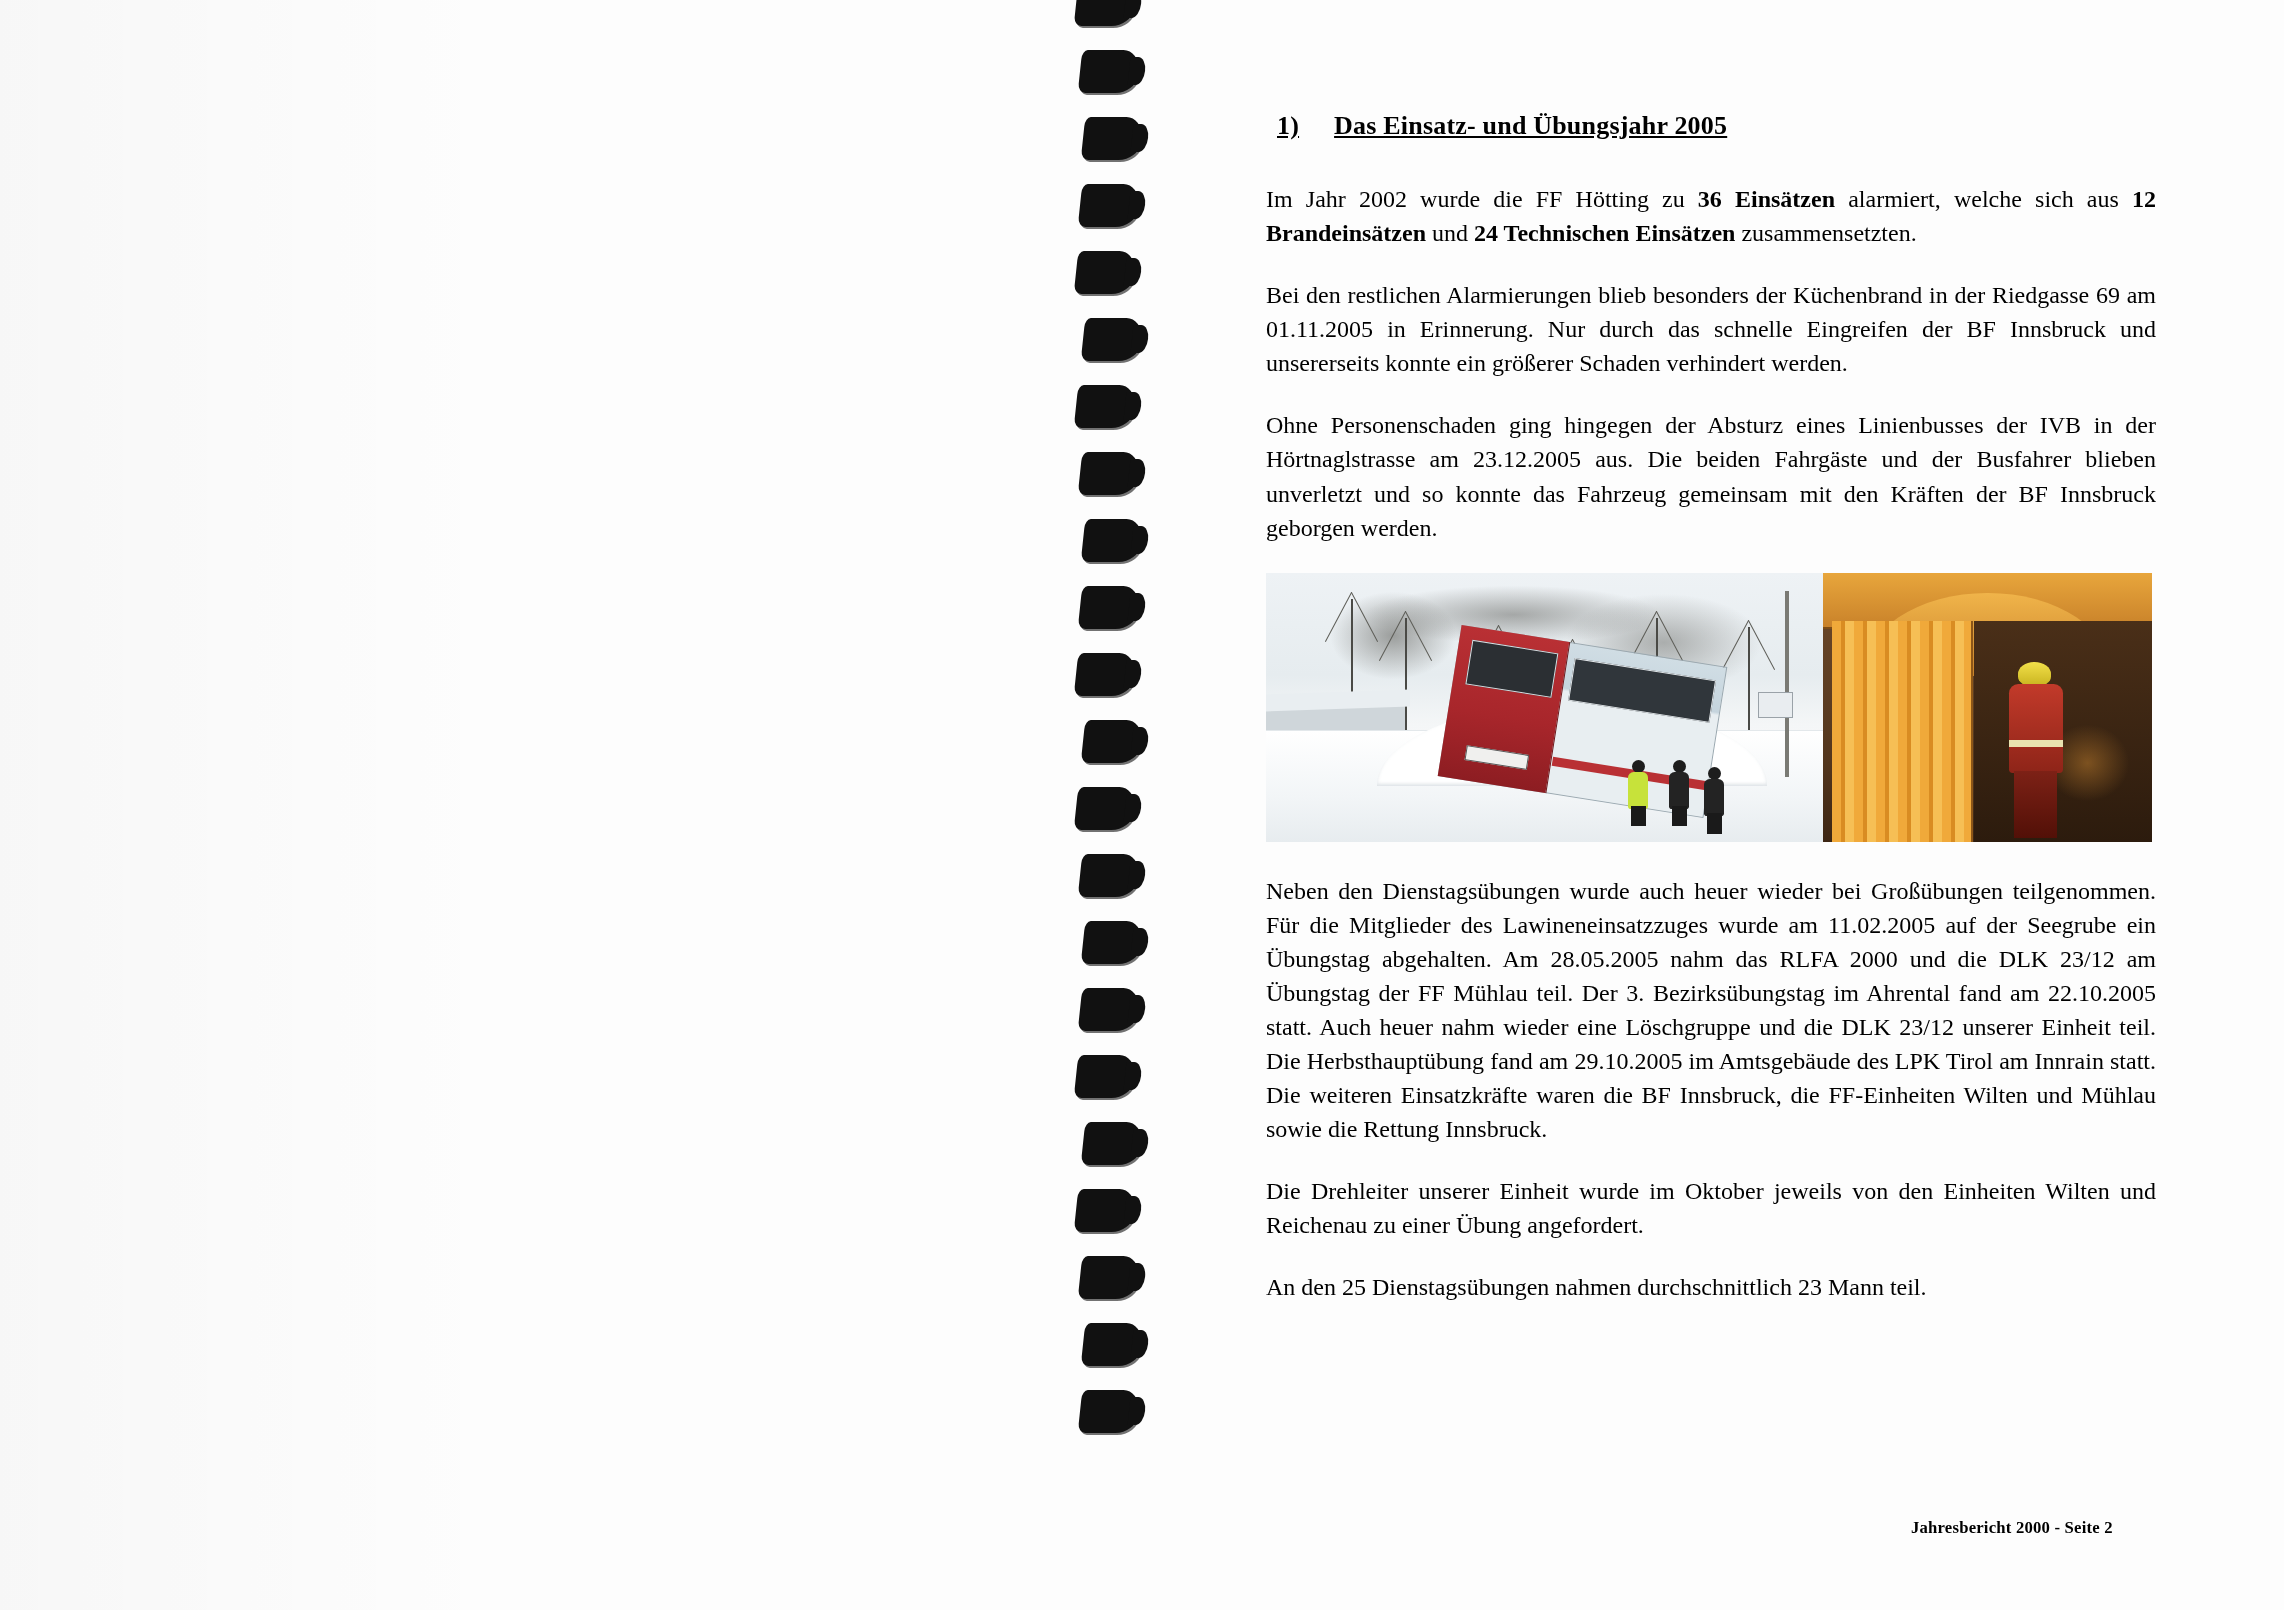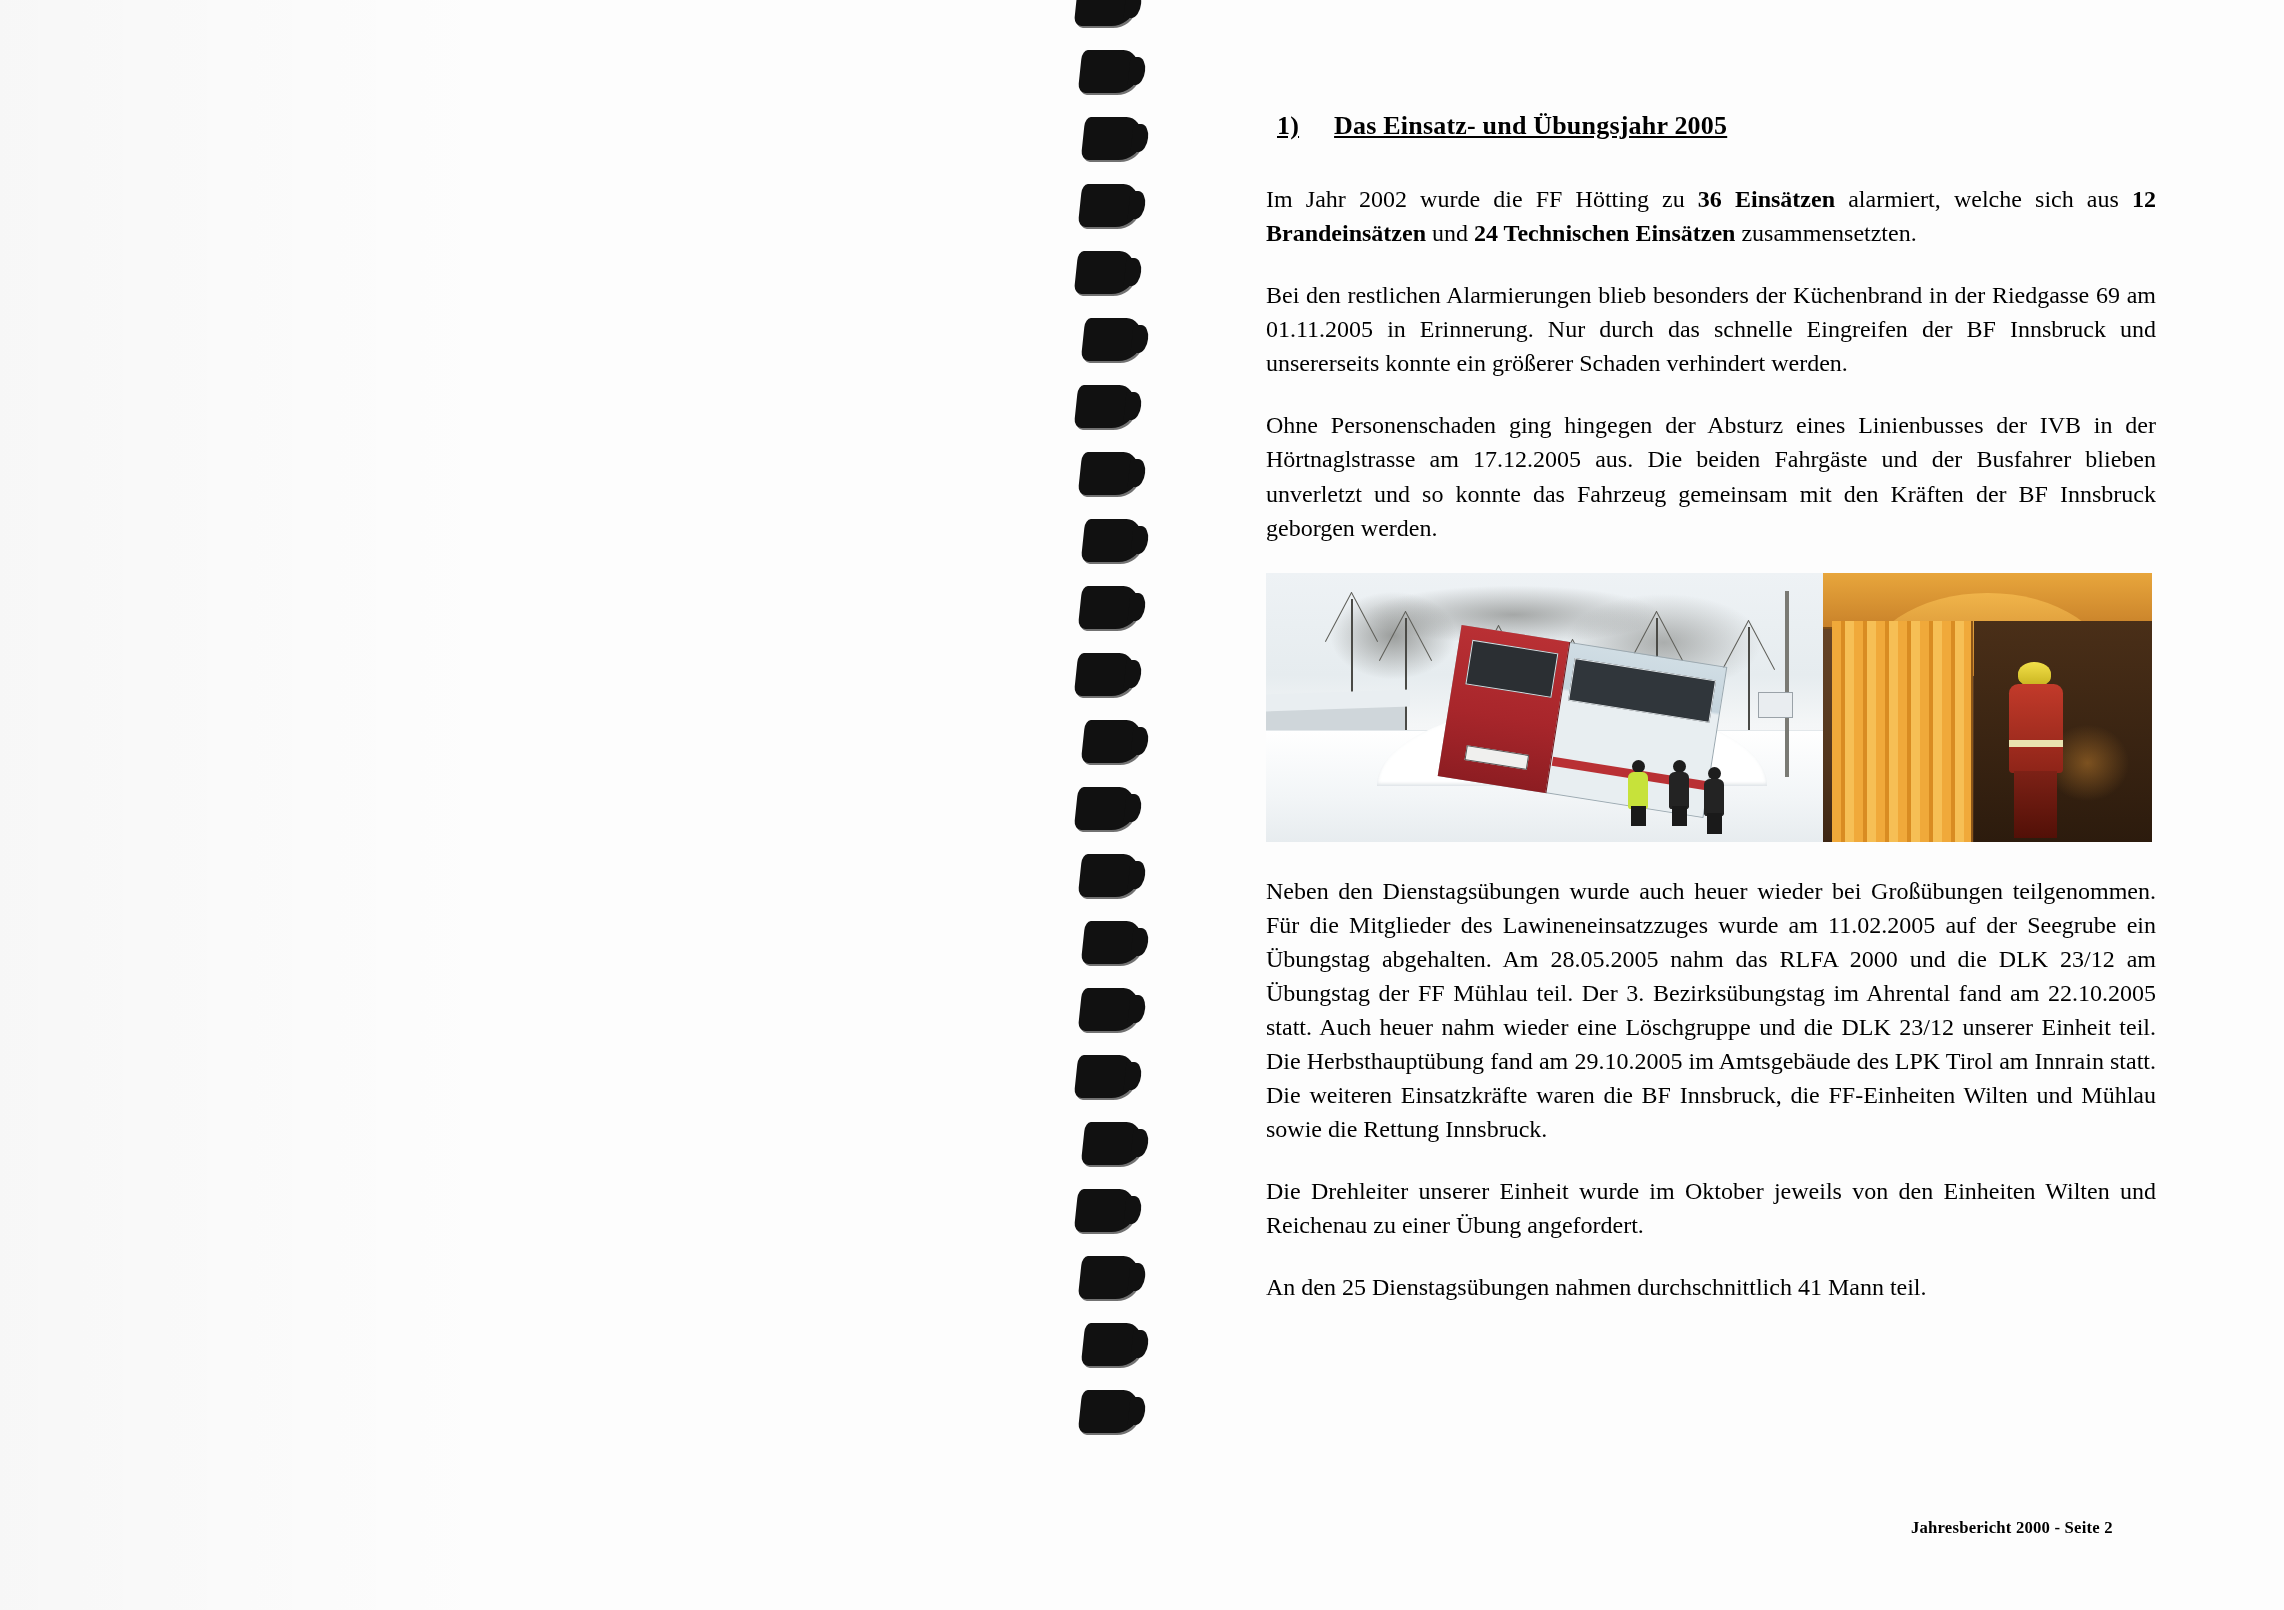--- a/index.html
+++ b/index.html
@@ -402,21 +402,21 @@
     <span class="num">1)</span><span class="ttl">Das Einsatz- und Übungsjahr 2005</span>
   </div>
 
   <p class="para">
     <span>Im Jahr 2002 wurde die FF Hötting zu </span><b>36 Einsätzen</b><span> alarmiert, welche sich aus </span><b>12 Brandeinsätzen</b><span> und </span><b>24 Technischen Einsätzen</b><span> zusammensetzten.</span>
   </p>
 
 
   <p class="para">Bei den restlichen Alarmierungen blieb besonders der Küchenbrand in der Riedgasse 69 am 01.11.2005 in Erinnerung. Nur durch das schnelle Eingreifen der BF Innsbruck und unsererseits konnte ein größerer Schaden verhindert werden.</p>
 
-  <p class="para para-tight">Ohne Personenschaden ging hingegen der Absturz eines Linienbusses der IVB in der Hörtnaglstrasse am 17.12.2005 aus.  Die beiden Fahrgäste und der Busfahrer blieben unverletzt und so konnte das Fahrzeug gemeinsam mit den Kräften der BF Innsbruck geborgen werden.</p>
+  <p class="para para-tight">Ohne Personenschaden ging hingegen der Absturz eines Linienbusses der IVB in der Hörtnaglstrasse am 23.12.2005 aus.  Die beiden Fahrgäste und der Busfahrer blieben unverletzt und so konnte das Fahrzeug gemeinsam mit den Kräften der BF Innsbruck geborgen werden.</p>
 
   <div class="photo">
     <div class="photo-left">
       <div class="canopy"></div>
       <div class="tree t1"></div>
       <div class="tree t2"></div>
       <div class="tree t3"></div>
       <div class="tree t4"></div>
       <div class="tree t5"></div>
       <div class="tree t6"></div>
@@ -460,18 +460,18 @@
         <div class="stripe"></div>
         <div class="pants"></div>
       </div>
     </div>
   </div>
 
   <p class="para">Neben den Dienstagsübungen wurde auch heuer wieder bei Großübungen teilgenommen. Für die Mitglieder des Lawineneinsatzzuges wurde am 11.02.2005 auf der Seegrube ein Übungstag abgehalten. Am 28.05.2005 nahm das RLFA 2000 und die DLK 23/12 am Übungstag der FF Mühlau teil. Der 3. Bezirksübungstag im Ahrental fand am 22.10.2005 statt. Auch heuer nahm wieder eine Löschgruppe und die DLK 23/12 unserer Einheit teil. Die Herbsthauptübung fand am 29.10.2005 im Amtsgebäude des LPK Tirol am Innrain statt. Die weiteren Einsatzkräfte waren die BF Innsbruck, die FF-Einheiten Wilten und Mühlau sowie die Rettung Innsbruck.</p>
 
   <p class="para">Die Drehleiter unserer Einheit wurde im Oktober jeweils von den Einheiten Wilten und Reichenau zu einer Übung angefordert.</p>
 
-  <p class="para">An den 25 Dienstagsübungen nahmen durchschnittlich 41 Mann teil.</p>
+  <p class="para">An den 25 Dienstagsübungen nahmen durchschnittlich 23 Mann teil.</p>
 
 </div>
 
 <div class="page-footer">Jahresbericht 2000 - Seite 2</div>
 
 
 </body></html>

